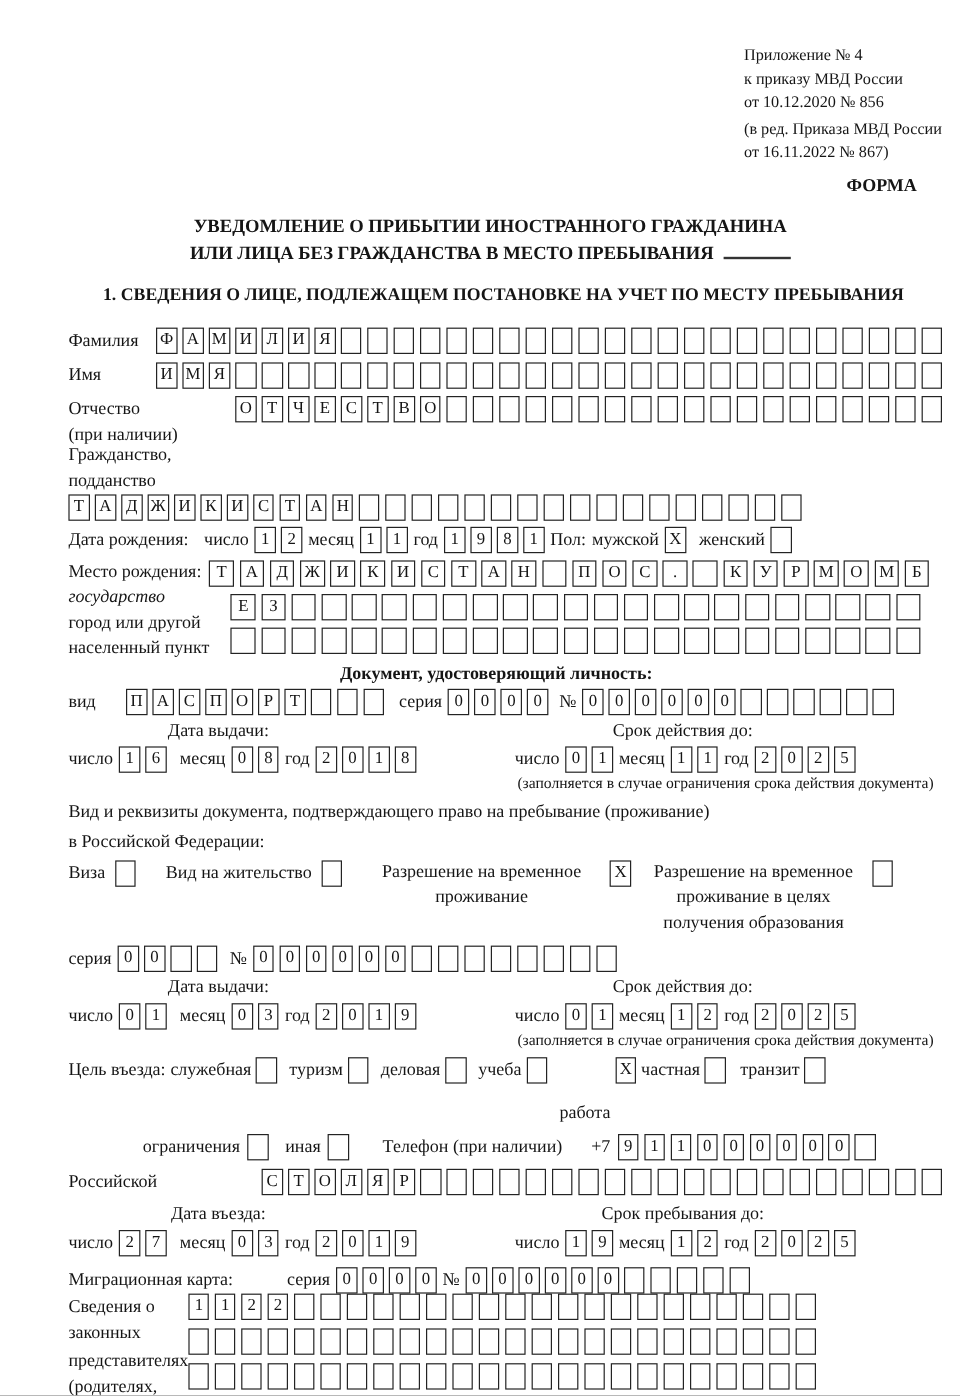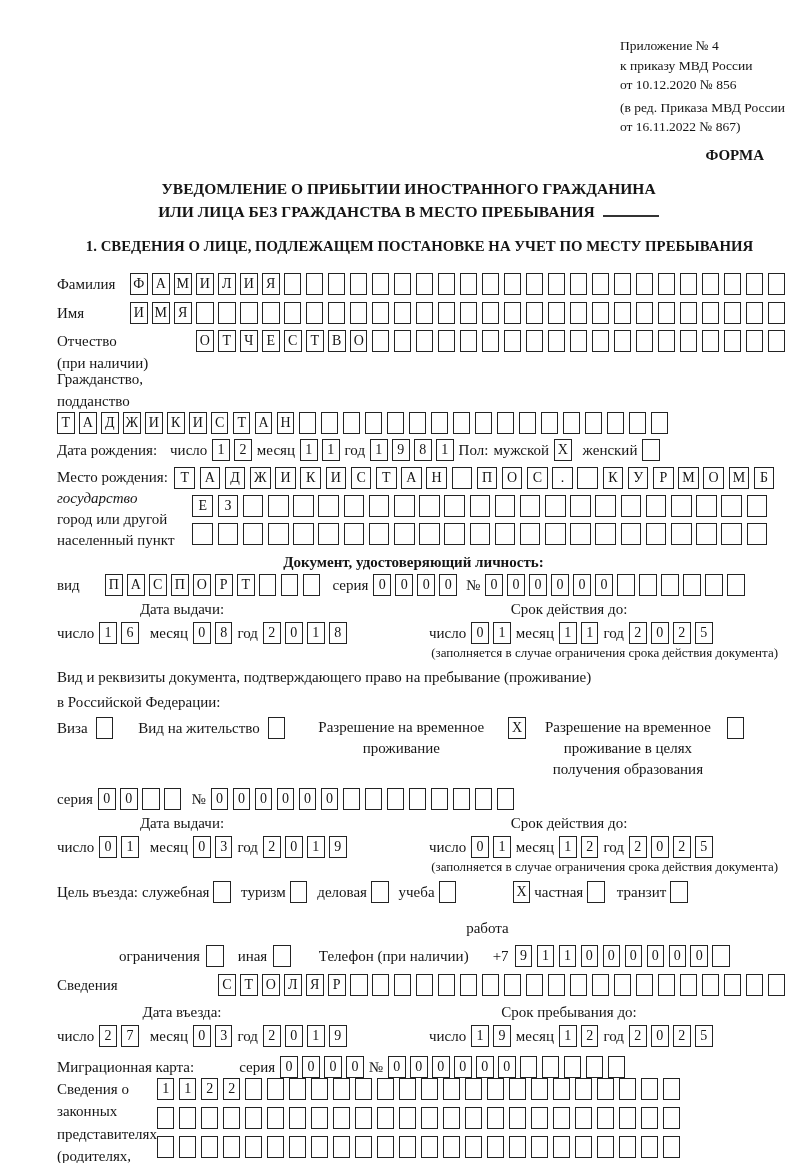--- a/index.html
+++ b/index.html
@@ -556,21 +556,21 @@
         <span class="cell">0</span>
         <span class="cell">0</span>
         <span class="cell">0</span>
         <span class="cell">0</span>
         <span class="cell">0</span>
         <span class="cell"></span>
       </span>
   </div>
 
   <div class="row" style="margin-top:7px;">
-    <div class="lbl" style="width:161px;">Сведения</div>
+    <div class="lbl" style="width:161px;">Российской</div>
     <div class="cells">
         <span class="cell">С</span>
         <span class="cell">Т</span>
         <span class="cell">О</span>
         <span class="cell">Л</span>
         <span class="cell">Я</span>
         <span class="cell">Р</span>
         <span class="cell"></span>
         <span class="cell"></span>
         <span class="cell"></span>

